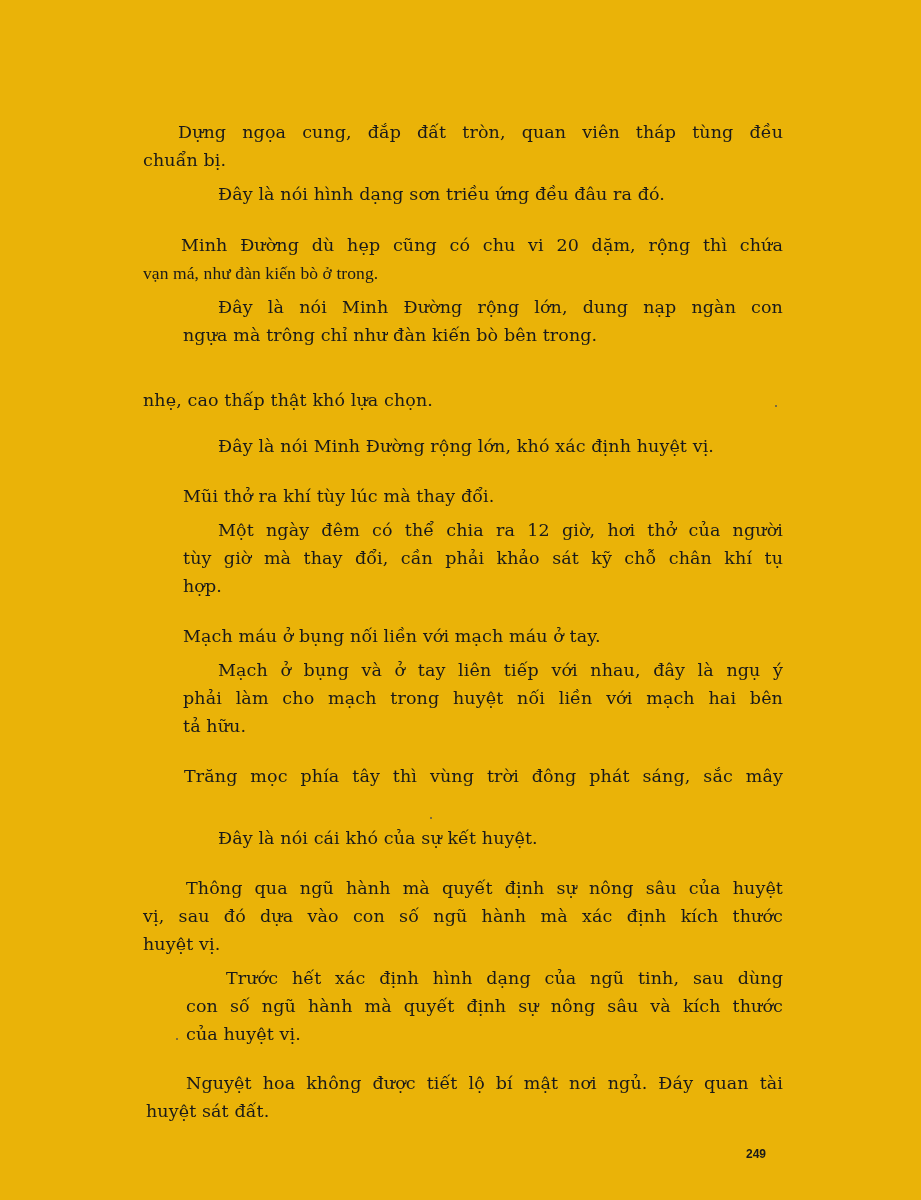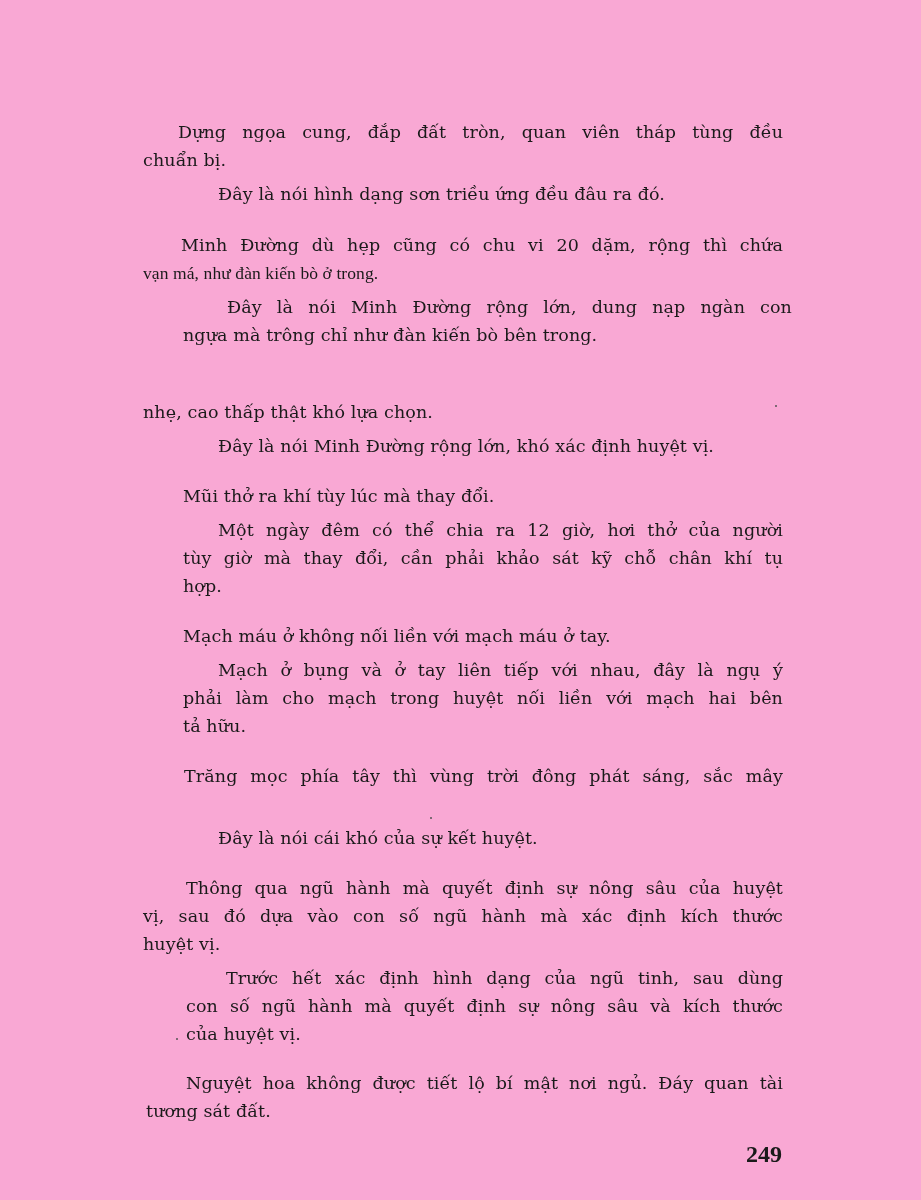--- a/index.html
+++ b/index.html
@@ -13,41 +13,41 @@
       position: relative;
       overflow: hidden;
       font-family: "DejaVu Serif", "Liberation Serif", serif;
       color: #1a1a1a;
     }
     .page {
       position: absolute;
       left: 0; top: 0;
       width: 921px;
       height: 1200px;
-      background: #f9a8d4;
+      background: #eab308;
     }
     .line {
       position: absolute;
       white-space: nowrap;
       font-size: 17.5px;
       line-height: 24px;
       letter-spacing: 0.1px;
     }
     .just {
       text-align: justify;
       text-align-last: justify;
       white-space: normal;
     }
     .page-number {
       position: absolute;
       left: 746px;
       top: 1142px;
-      font-family: Liberation Serif, serif;
+      font-family: Liberation Sans, sans-serif;
       font-weight: bold;
-      font-size: 24px;
+      font-size: 12px;
       line-height: 24px;
     }
     .speck {
       position: absolute;
       width: 2px; height: 2px;
       background: #555;
       border-radius: 1px;
     }
   </style>
 </head>
@@ -56,52 +56,52 @@
 <div class="page">
 
   <div class="line just" style="left:178px; top:120px; width:605px;">Dựng ngọa cung, đắp đất tròn, quan viên tháp tùng đều</div>
   <div class="line" style="left:143px; top:148px;">chuẩn bị.</div>
 
   <div class="line" style="left:218px; top:182px;">Đây là nói hình dạng sơn triều ứng đều đâu ra đó.</div>
 
   <div class="line just" style="left:181px; top:233px; width:602px;">Minh Đường dù hẹp cũng có chu vi 20 dặm, rộng thì chứa</div>
   <div class="line" style="left:143px; top:261px;font-family:Liberation Serif, serif;">vạn má, như đàn kiến bò ở trong.</div>
 
-  <div class="line just" style="left:218px; top:295px; width:565px;margin-left:9px;">Đây là nói Minh Đường rộng lớn, dung nạp ngàn con</div>
+  <div class="line just" style="left:218px; top:295px; width:565px;">Đây là nói Minh Đường rộng lớn, dung nạp ngàn con</div>
   <div class="line" style="left:183px; top:323px;">ngựa mà trông chỉ như đàn kiến bò bên trong.</div>
 
-  <div class="line" style="left:143px; top:400px;text-align:center;">nhẹ, cao thấp thật khó lựa chọn.</div>
+  <div class="line" style="left:143px; top:388px;text-align:center;">nhẹ, cao thấp thật khó lựa chọn.</div>
 
   <div class="line" style="left:218px; top:434px;">Đây là nói Minh Đường rộng lớn, khó xác định huyệt vị.</div>
 
   <div class="line" style="left:183px; top:484px;">Mũi thở ra khí tùy lúc mà thay đổi.</div>
 
   <div class="line just" style="left:218px; top:518px; width:565px;">Một ngày đêm có thể chia ra 12 giờ, hơi thở của người</div>
   <div class="line just" style="left:183px; top:546px; width:600px;">tùy giờ mà thay đổi, cần phải khảo sát kỹ chỗ chân khí tụ</div>
   <div class="line" style="left:183px; top:574px;">hợp.</div>
 
-  <div class="line" style="left:183px; top:624px;">Mạch máu ở không nối liền với mạch máu ở tay.</div>
+  <div class="line" style="left:183px; top:624px;">Mạch máu ở bụng nối liền với mạch máu ở tay.</div>
 
   <div class="line just" style="left:218px; top:658px; width:565px;">Mạch ở bụng và ở tay liên tiếp với nhau, đây là ngụ ý</div>
   <div class="line just" style="left:183px; top:686px; width:600px;">phải làm cho mạch trong huyệt nối liền với mạch hai bên</div>
   <div class="line" style="left:183px; top:714px;">tả hữu.</div>
 
   <div class="line just" style="left:184px; top:764px; width:599px;">Trăng mọc phía tây thì vùng trời đông phát sáng, sắc mây</div>
 
   <div class="line" style="left:218px; top:826px;">Đây là nói cái khó của sự kết huyệt.</div>
 
   <div class="line just" style="left:186px; top:876px; width:597px;">Thông qua ngũ hành mà quyết định sự nông sâu của huyệt</div>
   <div class="line just" style="left:143px; top:904px; width:640px;">vị, sau đó dựa vào con số ngũ hành mà xác định kích thước</div>
   <div class="line" style="left:143px; top:932px;">huyệt vị.</div>
 
   <div class="line just" style="left:226px; top:966px; width:557px;">Trước hết xác định hình dạng của ngũ tinh, sau dùng</div>
   <div class="line just" style="left:186px; top:994px; width:597px;">con số ngũ hành mà quyết định sự nông sâu và kích thước</div>
   <div class="line" style="left:186px; top:1022px;">của huyệt vị.</div>
 
   <div class="line just" style="left:186px; top:1071px; width:597px;">Nguyệt hoa không được tiết lộ bí mật nơi ngủ. Đáy quan tài</div>
-  <div class="line" style="left:146px; top:1099px;">tương sát đất.</div>
+  <div class="line" style="left:146px; top:1099px;">huyệt sát đất.</div>
 
   <div class="page-number">249</div>
 
   <div class="speck" style="left:775px; top:405px;"></div>
   <div class="speck" style="left:430px; top:817px;"></div>
   <div class="speck" style="left:176px; top:1038px;"></div>
 </div>
 
 </body></html>

